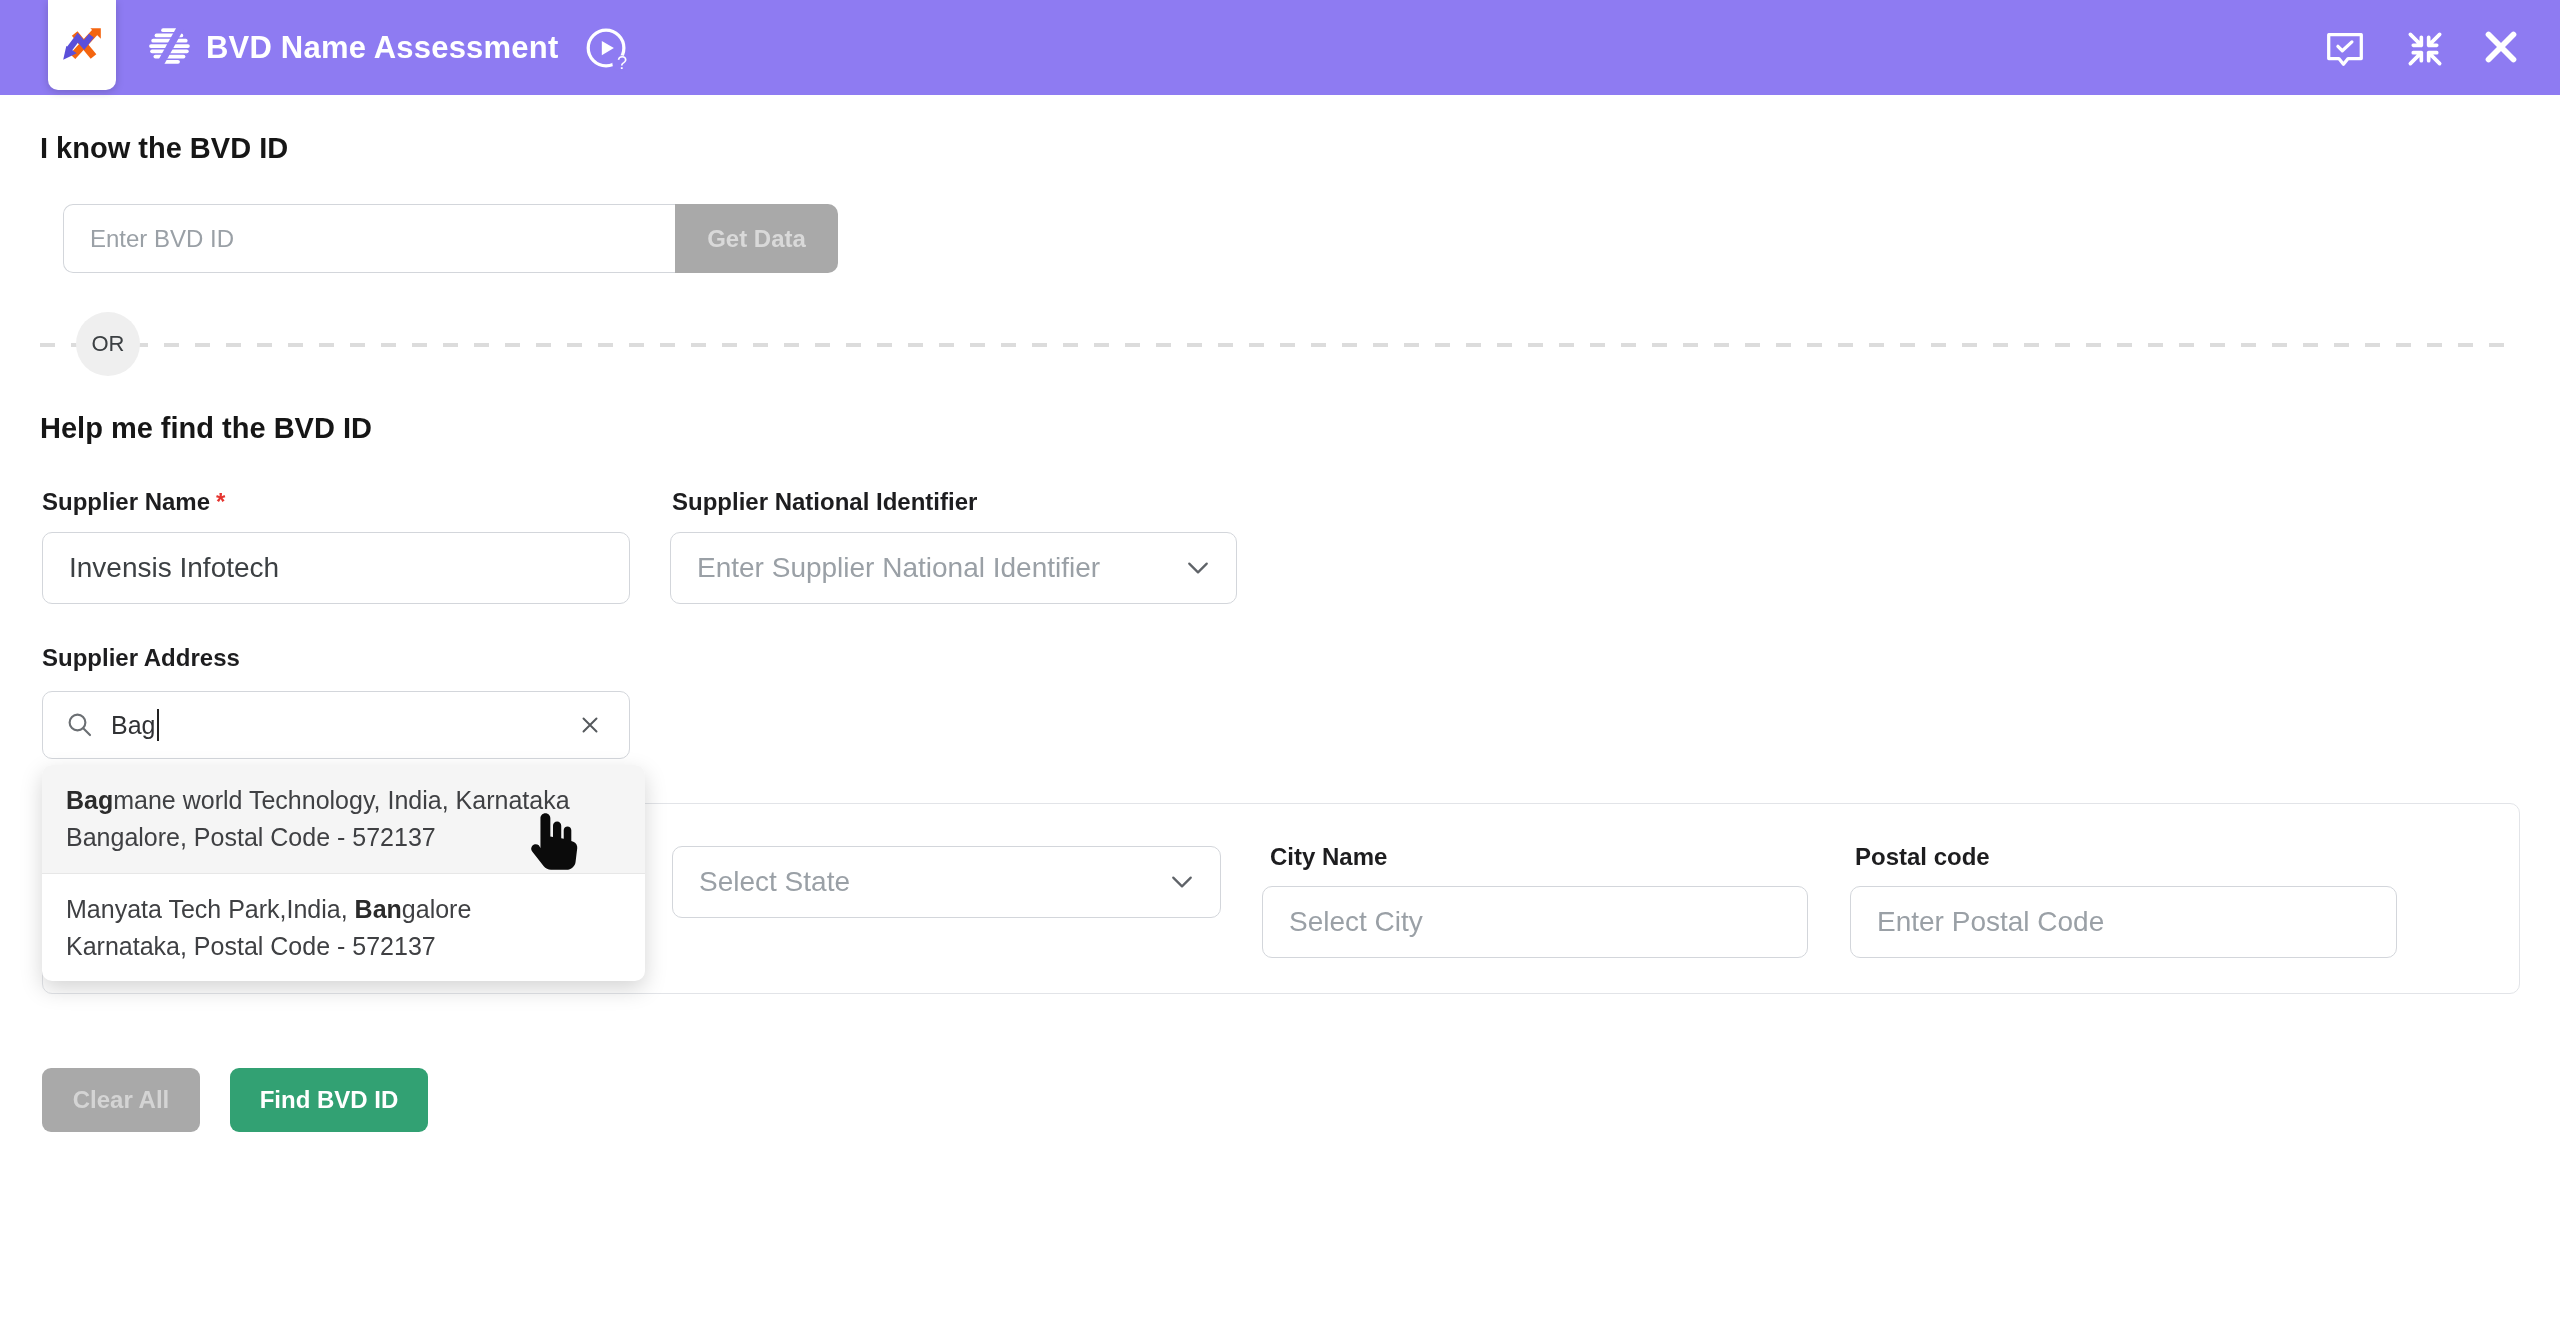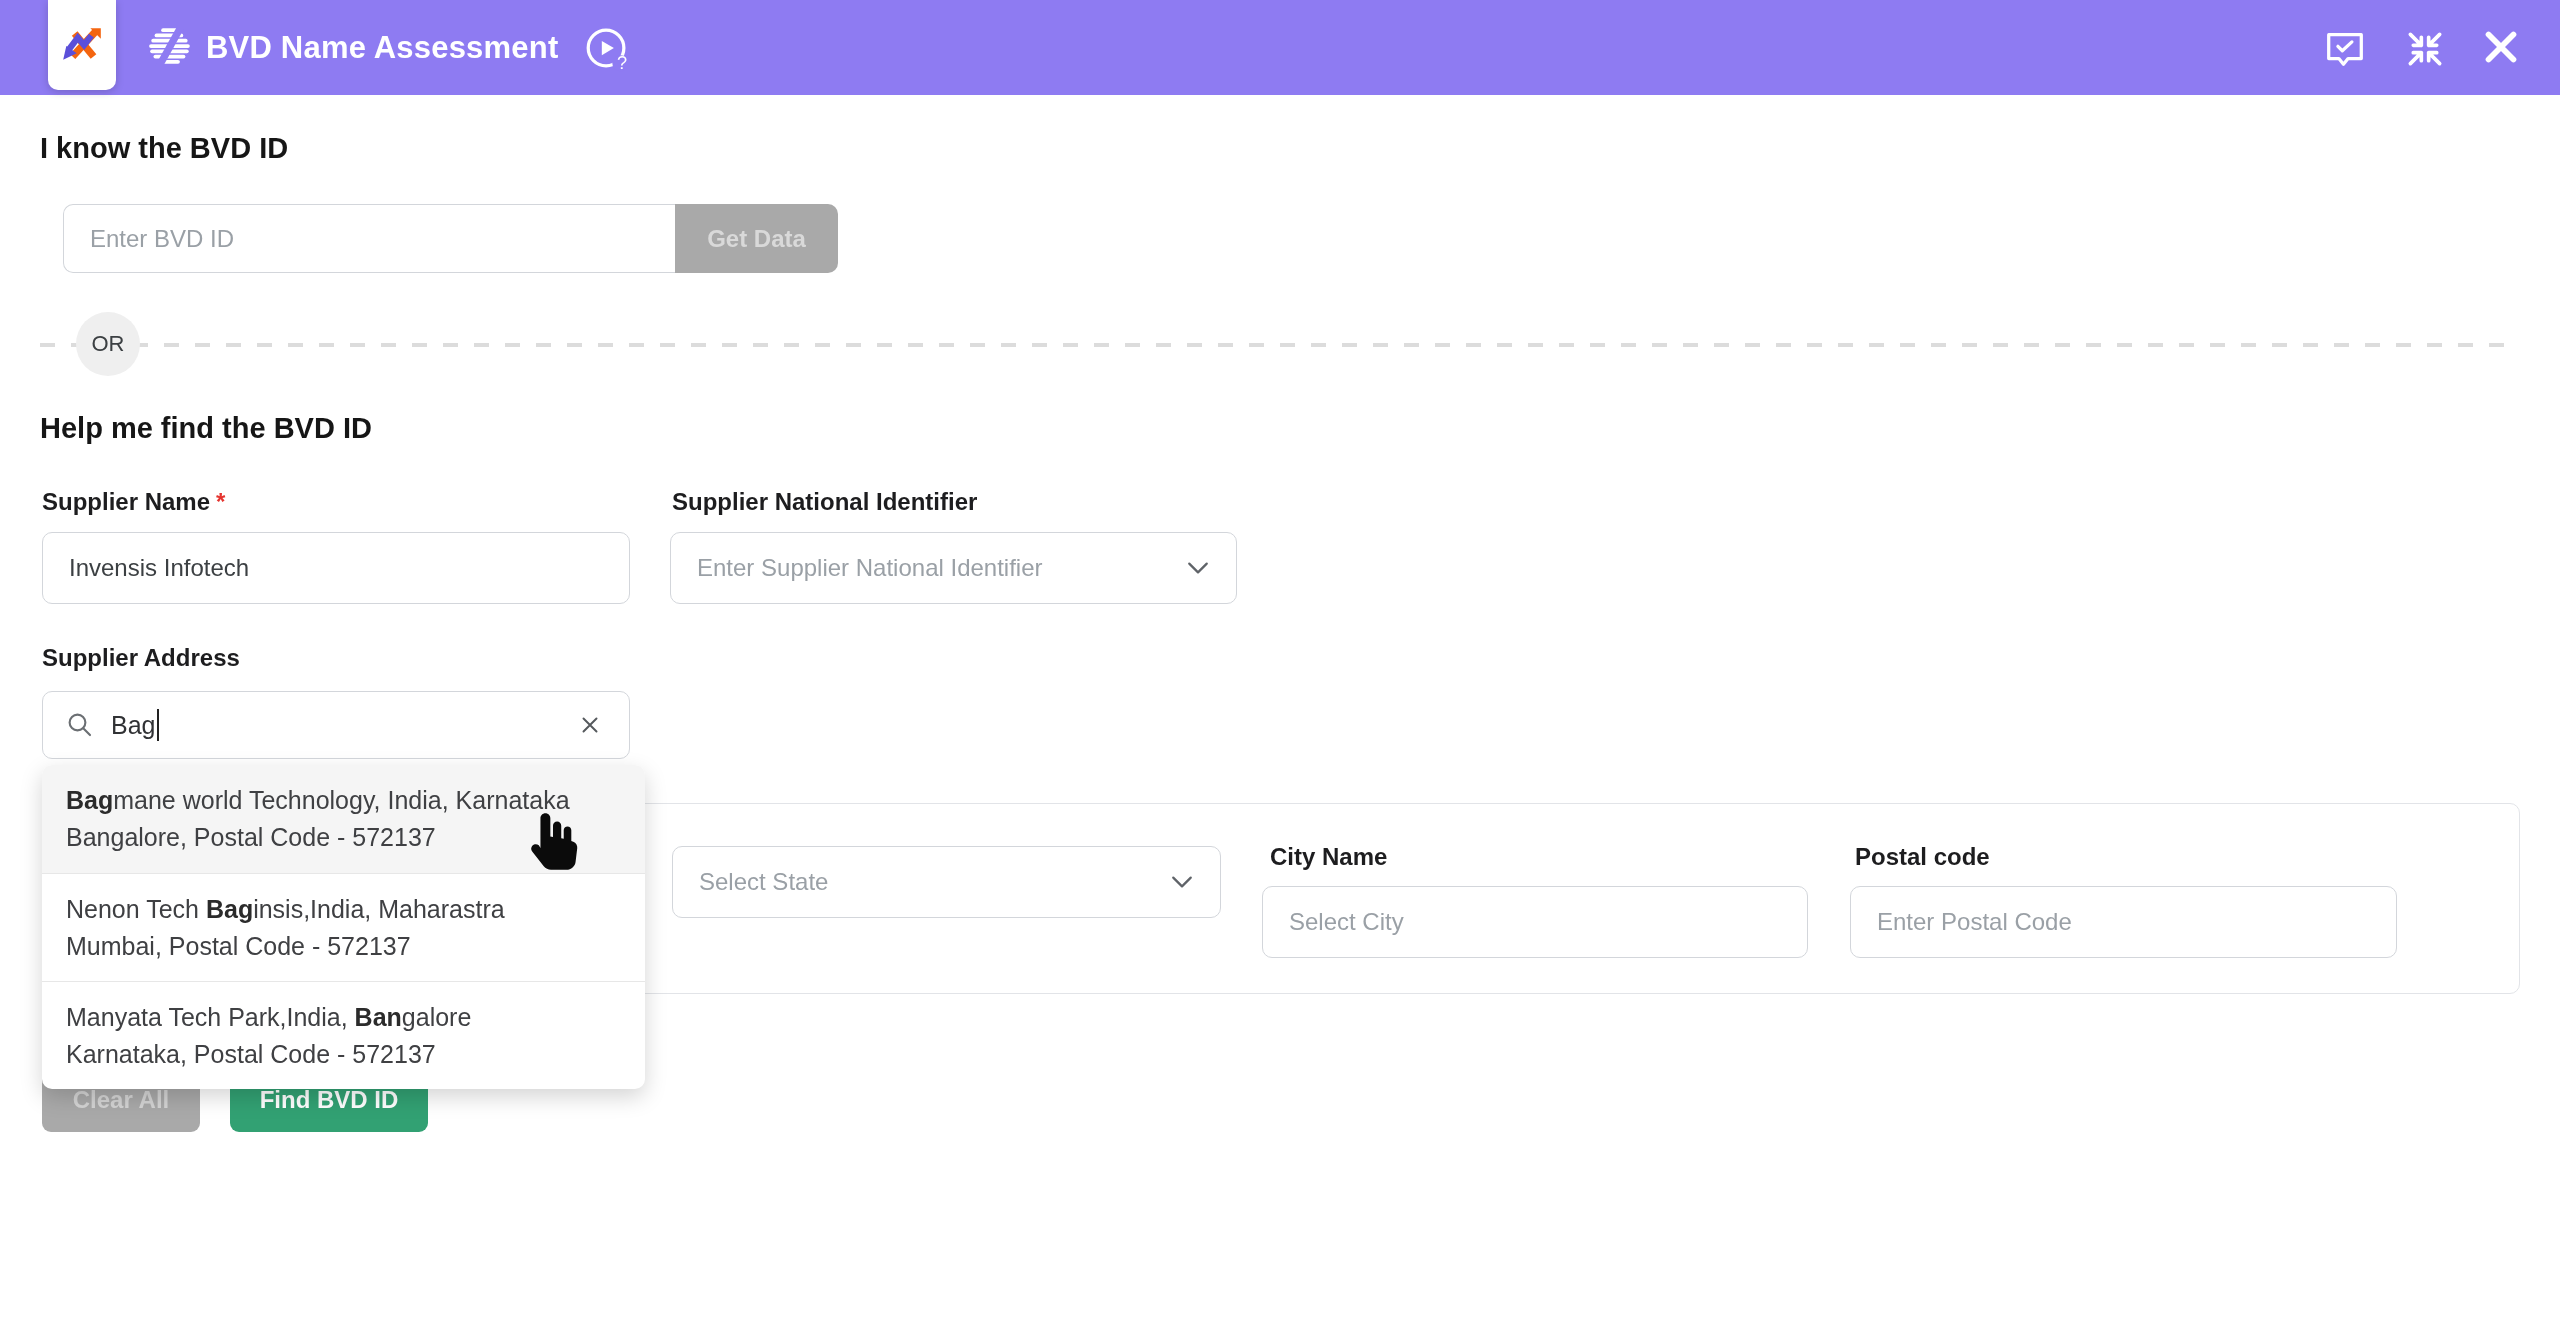--- a/index.html
+++ b/index.html
@@ -22,21 +22,21 @@
   .ico-close { left:2478px; top:24px; }
 
   
   .h-section { position:absolute; left:40px; font-size:29px; font-weight:700; color:#161616; }
   .field-label { position:absolute; font-size:24px; font-weight:600; color:#1d1d1f; white-space:nowrap; }
   .req { color:#E5342F; margin-left:6px; font-weight:700; }
 
   
   .tx-input { border:1.5px solid #D3D6DB; border-radius:10px; background:#fff; outline:none;
               font-family:"Liberation Sans","DejaVu Sans",sans-serif;
-              font-size:24px; color:#3C4043; padding:0 26px; }
+              font-size:28px; color:#3C4043; padding:0 26px; }
   .tx-input::placeholder { color:#9AA0A6; opacity:1; }
 
   .bvd-row { position:absolute; left:42px; top:204px; width:796px; height:69px; display:flex;padding-left:21px; }
   .bvd-row input { flex:1; border:1.5px solid #D3D6DB; border-right:none; border-radius:10px 0 0 10px;
                    font-size:24px; color:#3C4043; padding:0 26px; outline:none;
                    font-family:"Liberation Sans","DejaVu Sans",sans-serif; }
   .bvd-row input::placeholder { color:#9AA0A6; }
   .btn-getdata { width:163px; border:none; background:#A9A9A9; color:#D9D9D9; font-size:24px; font-weight:600;
                  border-radius:0 10px 10px 0; font-family:inherit; cursor:default; }
 
@@ -199,24 +199,20 @@
 
   <button class="btn btn-clear" disabled="">Clear All</button>
   <button class="btn btn-find">Find BVD ID</button>
 
   <div class="sug-panel">
     <div class="sug-item hover">
       <div class="sug-line"><span></span><b>Bag</b><span>mane world Technology, India, Karnataka</span></div>
       <div class="sug-line">Bangalore, Postal Code - 572137</div>
     </div>
     <div class="sug-item">
-      <div class="sug-line"><span>Nenon Tech </span><b>Bag</b><span>insis,India, Maharastra</span></div>
-      <div class="sug-line">Mumbai, Postal Code - 572137</div>
-    </div>
-    <div class="sug-item">
       <div class="sug-line"><span>Manyata Tech Park,India, </span><b>Ban</b><span>galore</span></div>
       <div class="sug-line">Karnataka, Postal Code - 572137</div>
     </div>
   </div>
 
   <svg class="hand-cursor" width="56" height="66" viewBox="0 0 32 40">
     <path fill="#0b0b0b" d="M12 2c1.7 0 3 1.3 3 3v11l1.6.3V9.5c0-1.4 1.1-2.5 2.5-2.5s2.5 1.1 2.5 2.5v7.6l1.5.3v-5.1c0-1.3 1-2.3 2.3-2.3s2.3 1 2.3 2.3v6.5l1.2.4c1.6.6 2.6 2.2 2.4 3.9l-1 8.2c-.3 2.8-2.7 4.9-5.5 4.9h-9.4c-1.7 0-3.3-.8-4.4-2.1l-7-8.9c-.9-1.1-.8-2.7.2-3.7s2.7-1.1 3.8-.1L9 23V5c0-1.7 1.3-3 3-3z"></path>
   </svg>
 
 </div>

